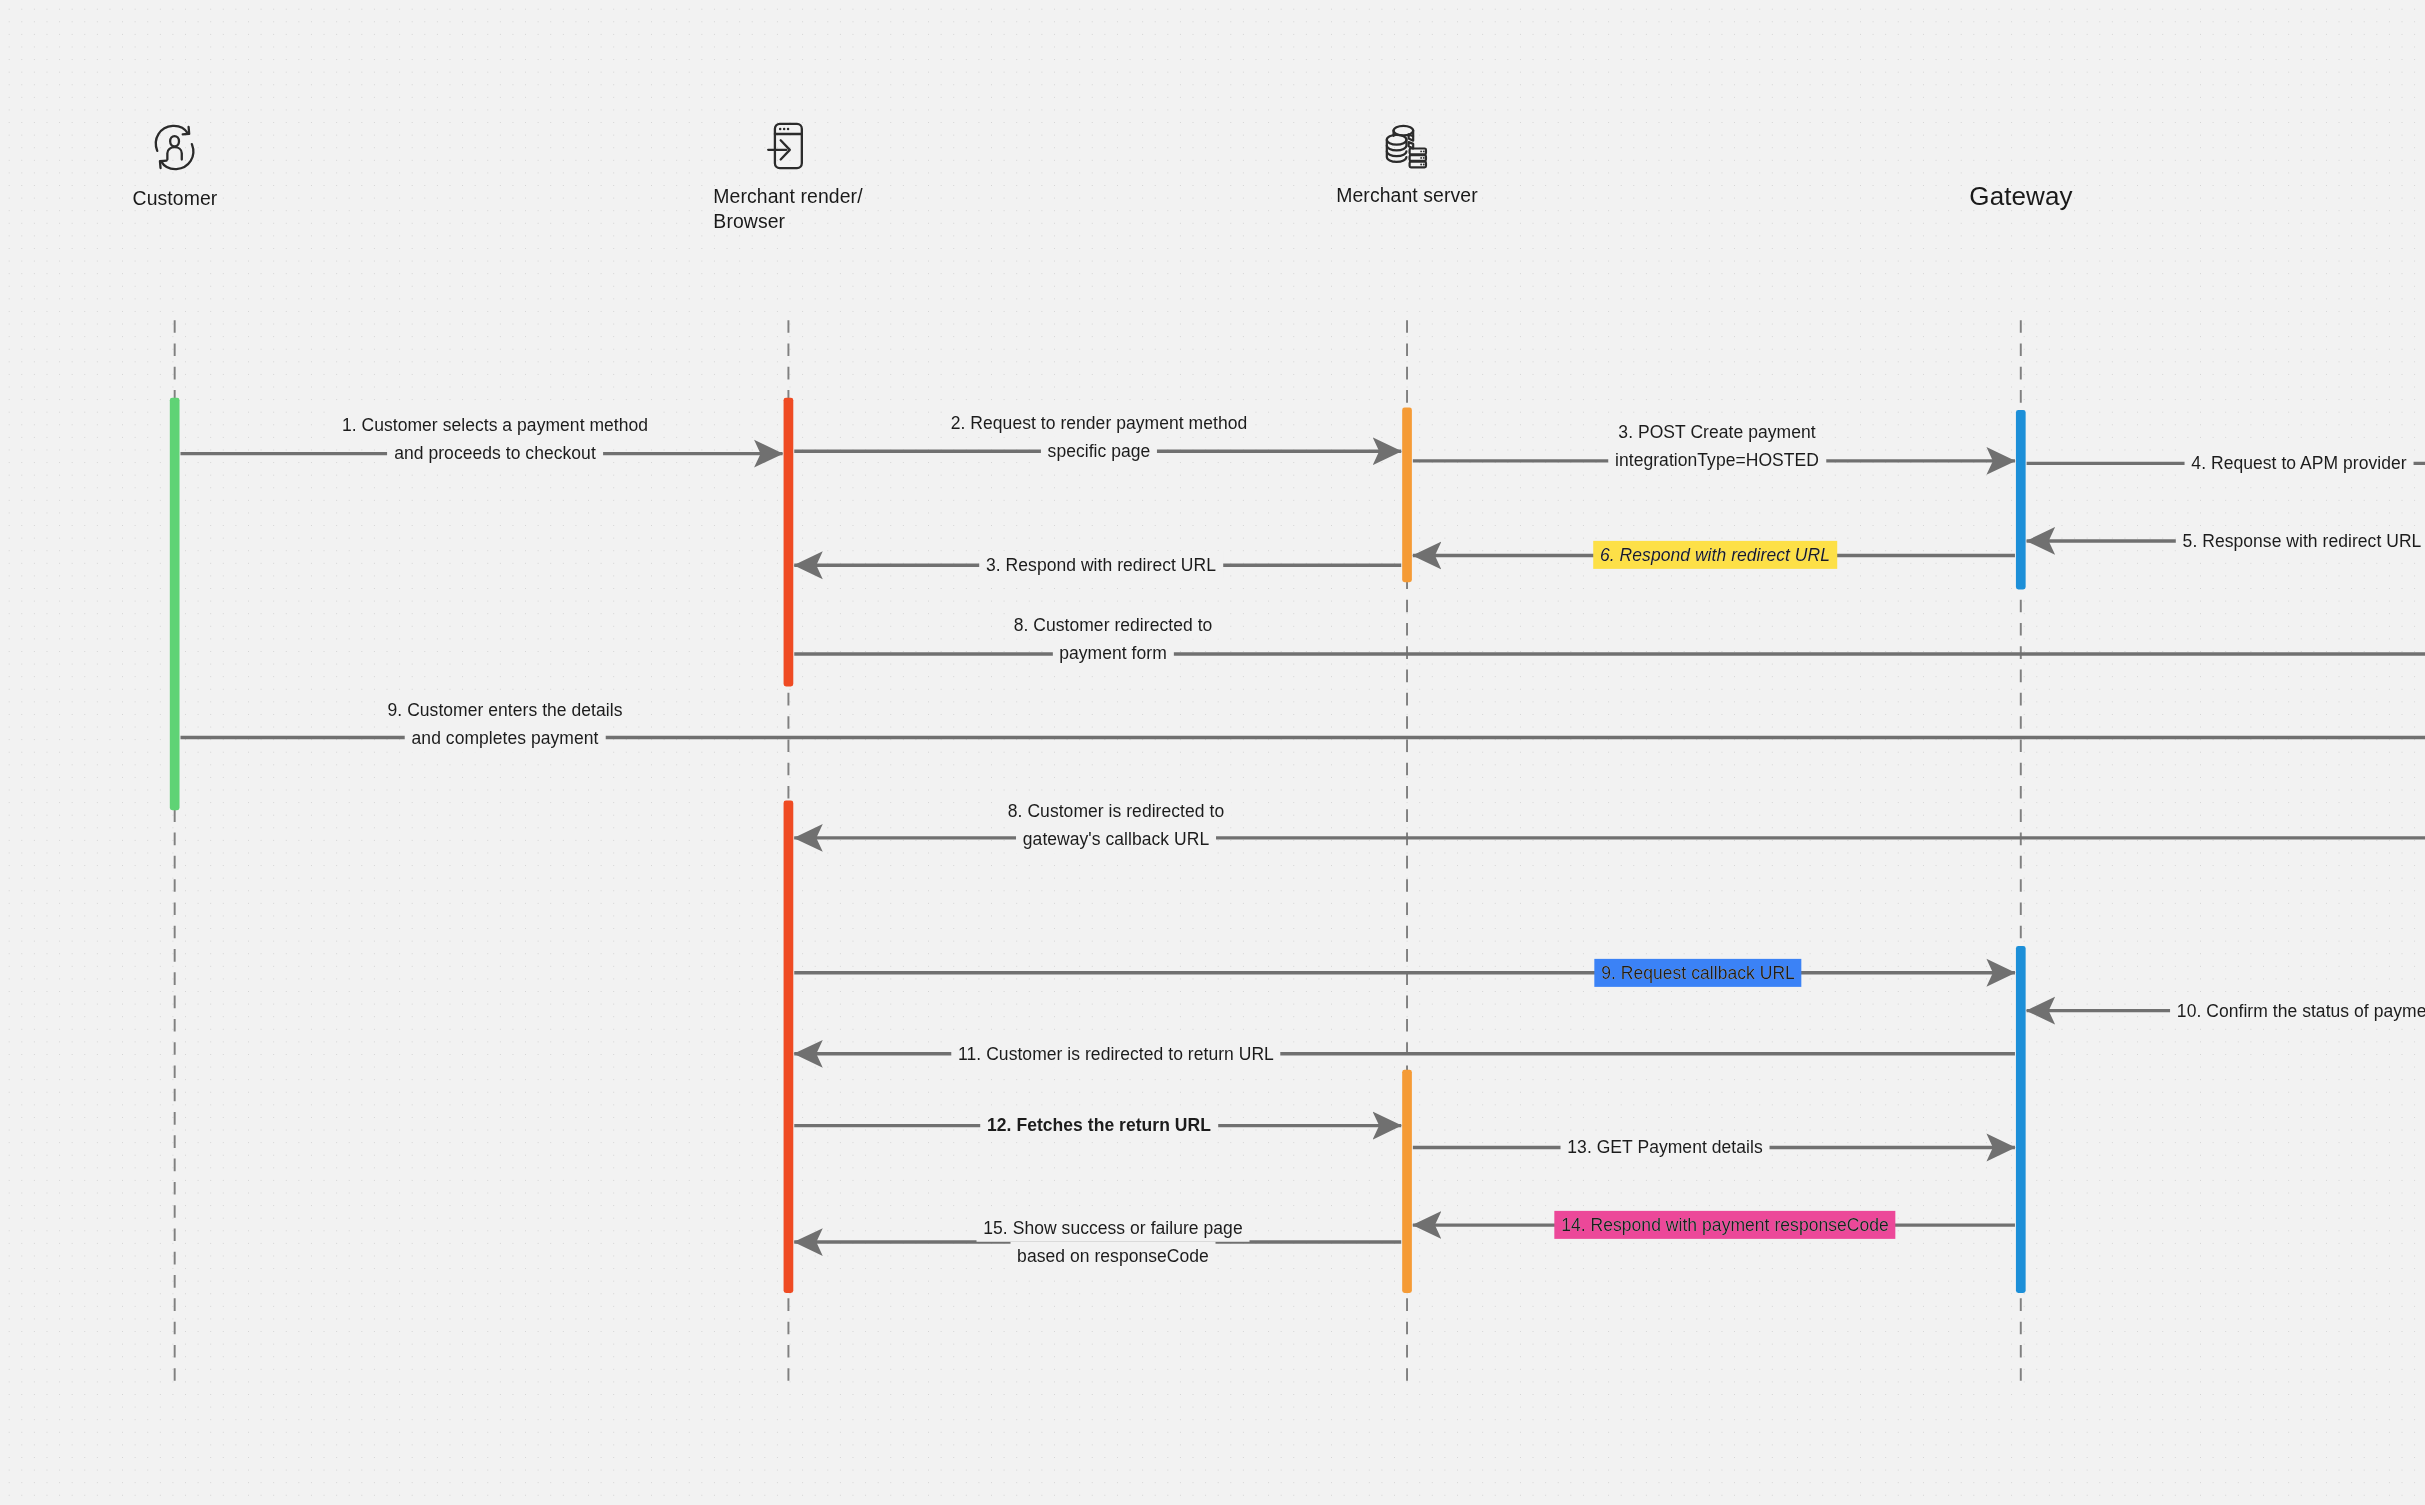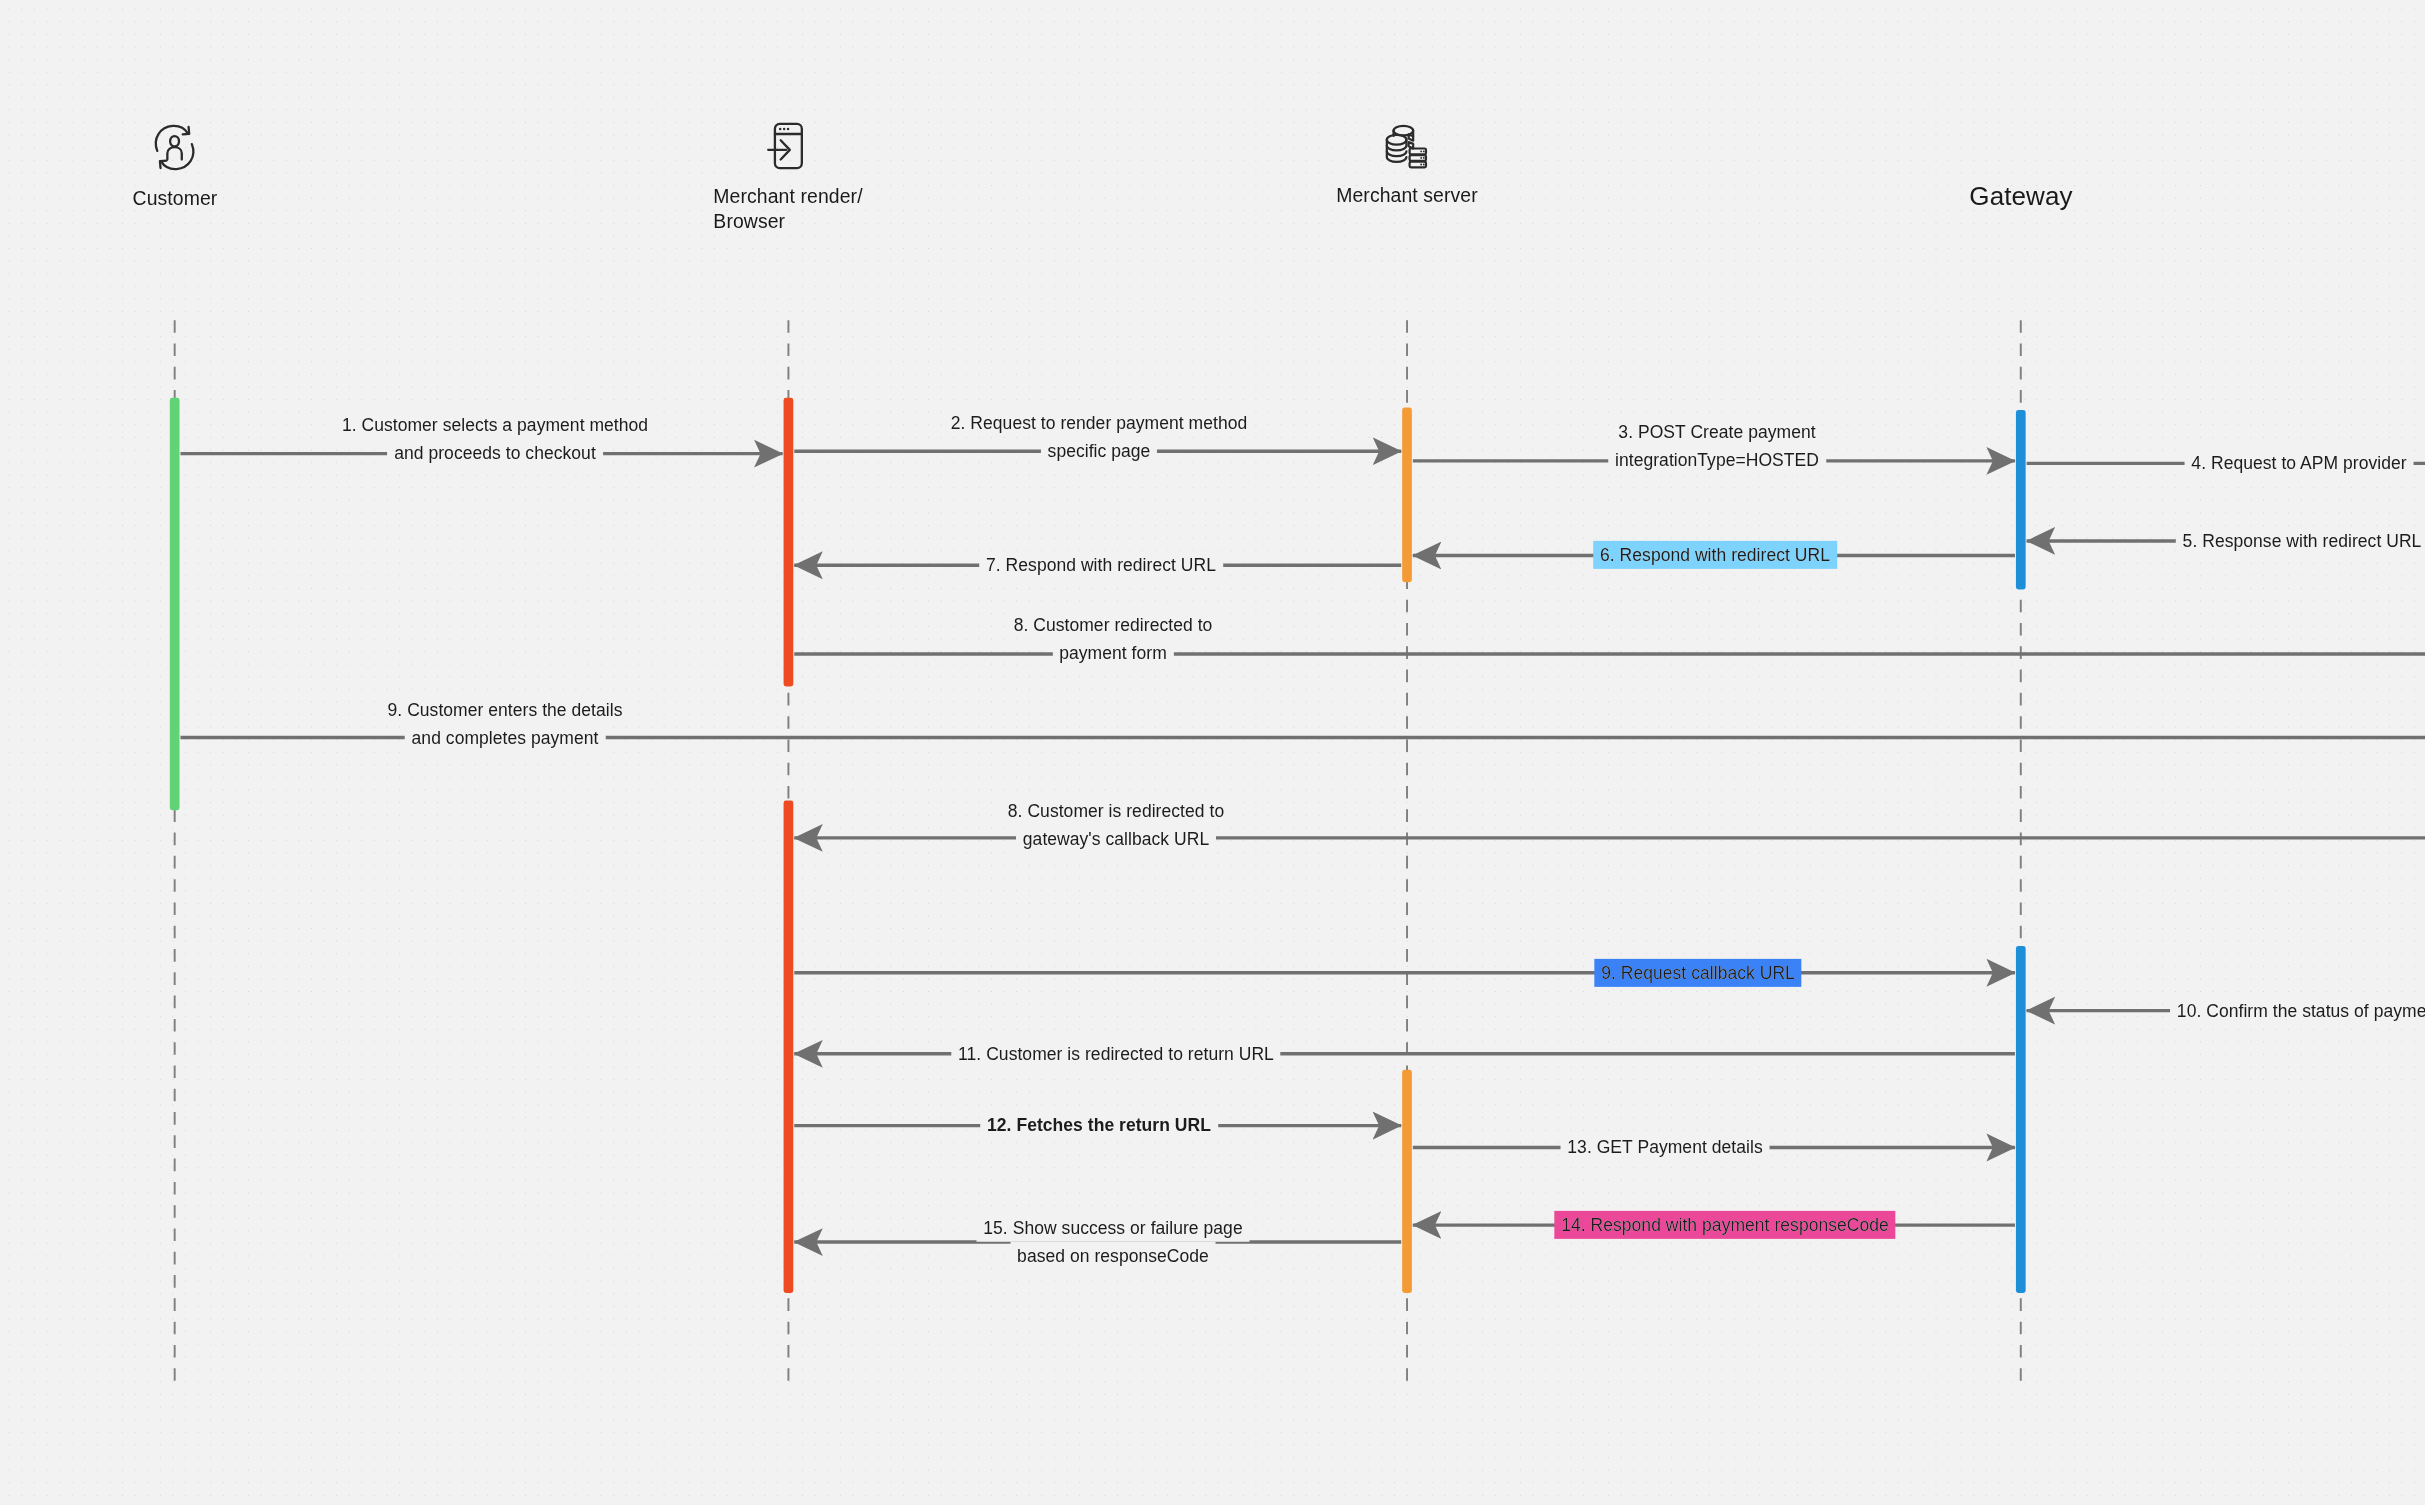--- a/index.html
+++ b/index.html
@@ -160,22 +160,22 @@
         <line x1="2888" x2="1637" y1="2560" y2="2560" stroke="#707070" stroke-width="7" marker-end="url(#arrowL)"></line>
       </g>
   </svg>
 
   <div id="labels-group">
       <div class="msg-label" style="left: 495px; top: 439px; text-shadow: rgb(242, 242, 242) 0px 0px 0px;"><div><span style="display: inline-block; background: rgb(242, 242, 242); padding: 1px 6.8px; white-space: nowrap;">1. Customer selects a payment method</span></div><div><span style="display: inline-block; background: rgb(242, 242, 242); padding: 1px 6.8px; white-space: nowrap;">and proceeds to checkout</span></div></div>
       <div class="msg-label" style="left: 1099px; top: 437px; text-shadow: rgb(242, 242, 242) 0px 0px 0px;"><div><span style="display: inline-block; background: rgb(242, 242, 242); padding: 1px 6.8px; white-space: nowrap;">2. Request to render payment method</span></div><div><span style="display: inline-block; background: rgb(242, 242, 242); padding: 1px 6.8px; white-space: nowrap;">specific page</span></div></div>
       <div class="msg-label" style="left: 1717px; top: 446px; text-shadow: rgb(242, 242, 242) 0px 0px 0px;"><div><span style="display: inline-block; background: rgb(242, 242, 242); padding: 1px 6.8px; white-space: nowrap;">3. POST Create payment</span></div><div><span style="display: inline-block; background: rgb(242, 242, 242); padding: 1px 6.8px; white-space: nowrap;">integrationType=HOSTED</span></div></div>
       <div class="msg-label" style="left: 2299px; top: 463px; text-shadow: rgb(242, 242, 242) 0px 0px 0px;"><div><span style="display: inline-block; background: rgb(242, 242, 242); padding: 1px 6.8px; white-space: nowrap;">4. Request to APM provider</span></div></div>
       <div class="msg-label" style="left: 2302px; top: 541px; text-shadow: rgb(242, 242, 242) 0px 0px 0px;"><div><span style="display: inline-block; background: rgb(242, 242, 242); padding: 1px 6.8px; white-space: nowrap;">5. Response with redirect URL</span></div></div>
-      <div class="msg-label" style="left: 1715px; top: 555px; text-shadow: rgb(242, 242, 242) 0px 0px 0px;"><div><span style="display: inline-block; background: #7dd3fc; padding: 1px 6.8px; white-space: nowrap;">6. Respond with redirect URL</span></div></div>
-      <div class="msg-label" style="left: 1101px; top: 565px; text-shadow: rgb(242, 242, 242) 0px 0px 0px;"><div><span style="display: inline-block; background: rgb(242, 242, 242); padding: 1px 6.8px; white-space: nowrap;">7. Respond with redirect URL</span></div></div>
+      <div class="msg-label" style="left: 1715px; top: 555px; text-shadow: rgb(242, 242, 242) 0px 0px 0px;"><div><span style="display: inline-block; background: #fde047; padding: 1px 6.8px; white-space: nowrap; font-style: italic;">6. Respond with redirect URL</span></div></div>
+      <div class="msg-label" style="left: 1101px; top: 565px; text-shadow: rgb(242, 242, 242) 0px 0px 0px;"><div><span style="display: inline-block; background: rgb(242, 242, 242); padding: 1px 6.8px; white-space: nowrap;">3. Respond with redirect URL</span></div></div>
       <div class="msg-label" style="left: 1113px; top: 639px; text-shadow: rgb(242, 242, 242) 0px 0px 0px;"><div><span style="display: inline-block; background: rgb(242, 242, 242); padding: 1px 6.8px; white-space: nowrap;">8. Customer redirected to</span></div><div><span style="display: inline-block; background: rgb(242, 242, 242); padding: 1px 6.8px; white-space: nowrap;">payment form</span></div></div>
       <div class="msg-label" style="left: 505px; top: 724px; text-shadow: rgb(242, 242, 242) 0px 0px 0px;"><div><span style="display: inline-block; background: rgb(242, 242, 242); padding: 1px 6.8px; white-space: nowrap;">9. Customer enters the details</span></div><div><span style="display: inline-block; background: rgb(242, 242, 242); padding: 1px 6.8px; white-space: nowrap;">and completes payment</span></div></div>
       <div class="msg-label" style="left: 1116px; top: 825px; text-shadow: rgb(242, 242, 242) 0px 0px 0px;"><div><span style="display: inline-block; background: rgb(242, 242, 242); padding: 1px 6.8px; white-space: nowrap;">8. Customer is redirected to</span></div><div><span style="display: inline-block; background: rgb(242, 242, 242); padding: 1px 6.8px; white-space: nowrap;">gateway's callback URL</span></div></div>
       <div class="msg-label" style="left: 1698px; top: 973px; text-shadow: rgb(242, 242, 242) 0px 0px 0px;"><div><span style="display: inline-block; background: #3b82f6; padding: 1px 6.8px; white-space: nowrap;">9. Request callback URL</span></div></div>
       <div class="msg-label" style="left: 2309px; top: 1011px; text-shadow: rgb(242, 242, 242) 0px 0px 0px;"><div><span style="display: inline-block; background: rgb(242, 242, 242); padding: 1px 6.8px; white-space: nowrap;">10. Confirm the status of payment</span></div></div>
       <div class="msg-label" style="left: 1116px; top: 1054px; text-shadow: rgb(242, 242, 242) 0px 0px 0px;"><div><span style="display: inline-block; background: rgb(242, 242, 242); padding: 1px 6.8px; white-space: nowrap;">11. Customer is redirected to return URL</span></div></div>
       <div class="msg-label" style="left: 1099px; top: 1125px; text-shadow: rgb(242, 242, 242) 0px 0px 0px; font-weight: bold;"><div><span style="display: inline-block; background: rgb(242, 242, 242); padding: 1px 6.8px; white-space: nowrap;">12. Fetches the return URL</span></div></div>
       <div class="msg-label" style="left: 1645px; top: 1147px; text-shadow: rgb(242, 242, 242) 0px 0px 0px; margin-left: 20px;"><div><span style="display: inline-block; background: rgb(242, 242, 242); padding: 1px 6.8px; white-space: nowrap;">13. GET Payment details</span></div></div>
       <div class="msg-label" style="left: 1725px; top: 1225px; text-shadow: rgb(242, 242, 242) 0px 0px 0px;"><div><span style="display: inline-block; background: #ec4899; padding: 1px 6.8px; white-space: nowrap;">14. Respond with payment responseCode</span></div></div>
       <div class="msg-label" style="left: 1113px; top: 1242px; text-shadow: rgb(242, 242, 242) 0px 0px 0px;"><div><span style="display: inline-block; background: rgb(242, 242, 242); padding: 1px 6.8px; white-space: nowrap;">15. Show success or failure page</span></div><div><span style="display: inline-block; background: rgb(242, 242, 242); padding: 1px 6.8px; white-space: nowrap;">based on responseCode</span></div></div>

